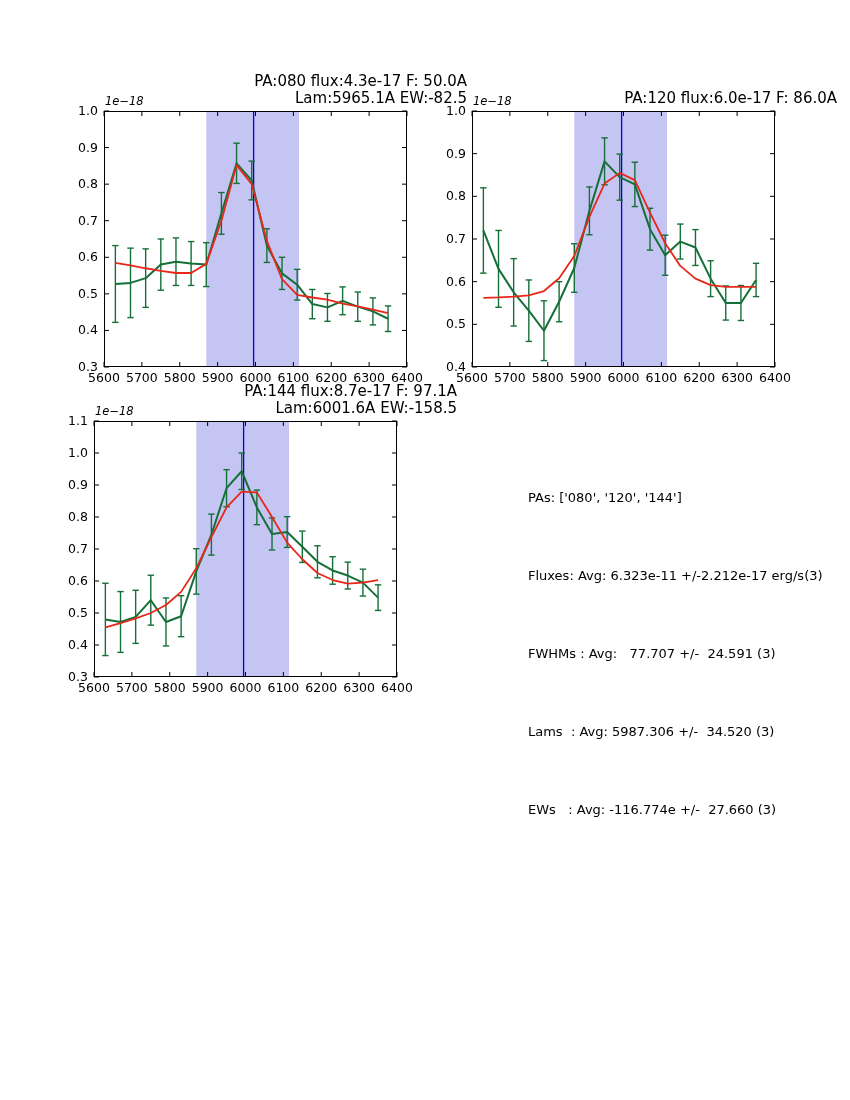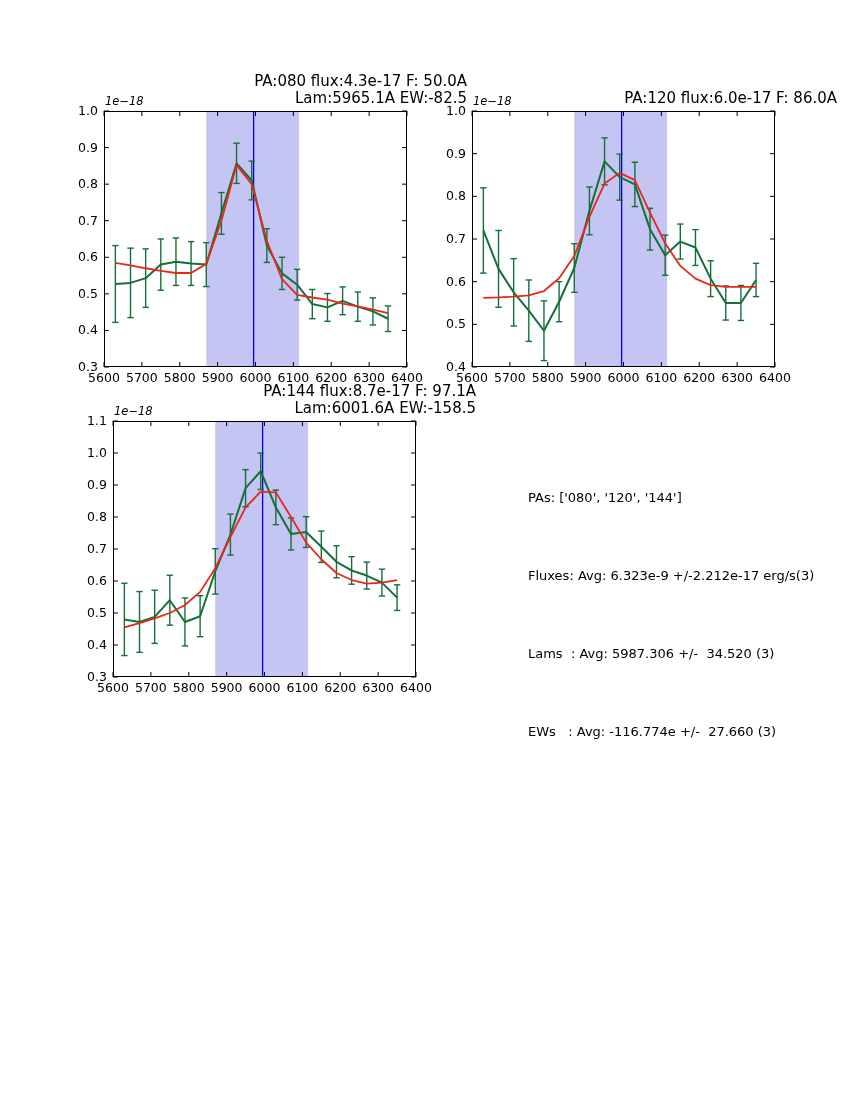--- a/index.html
+++ b/index.html
@@ -278,21 +278,21 @@
           <text x="-6" y="217.33333333333334" text-anchor="end">0.5</text>
           <text x="-6" y="174.66666666666669" text-anchor="end">0.6</text>
           <text x="-6" y="132.00000000000003" text-anchor="end">0.7</text>
           <text x="-6" y="89.33333333333331" text-anchor="end">0.8</text>
           <text x="-6" y="46.66666666666666" text-anchor="end">0.9</text>
           <text x="-6" y="4" text-anchor="end">1.0</text>
         </g>
       </svg>
   </div>
 
-  <div class="panel" style="left:113px;top:421px;width:303px;height:256px">
+  <div class="panel" style="left:94px;top:421px;width:303px;height:256px">
     <div class="ptitle">
       <div>PA:144 flux:8.7e-17 F: 97.1A</div>
       <div>Lam:6001.6A EW:-158.5</div>
     </div>
     <div class="offset-label">1e−18</div>
     <svg width="303" height="256">
         <rect x="102.2625" y="0" width="92.79375" height="256" fill="#c5c5f3"></rect>
         <line x1="149.60625000000002" y1="0" x2="149.60625000000002" y2="256" stroke="#0000d8" stroke-width="1.3"></line>
         <g stroke="#156f38" stroke-width="1.4">
           <line x1="11.362499999999999" y1="234.56" x2="11.362499999999999" y2="162.24"></line>
@@ -412,18 +412,19 @@
           <text x="-6" y="100" text-anchor="end">0.8</text>
           <text x="-6" y="67.99999999999997" text-anchor="end">0.9</text>
           <text x="-6" y="36.00000000000003" text-anchor="end">1.0</text>
           <text x="-6" y="4" text-anchor="end">1.1</text>
         </g>
       </svg>
   </div>
 
   <div class="summary">
     <div>PAs: ['080', '120', '144']</div>
-    <div>Fluxes: Avg: 6.323e-9 +/-2.212e-17 erg/s(3)</div>
+    <div>Fluxes: Avg: 6.323e-11 +/-2.212e-17 erg/s(3)</div>
+    <div>FWHMs : Avg:   77.707 +/-  24.591 (3)</div>
     <div>Lams  : Avg: 5987.306 +/-  34.520 (3)</div>
     <div>EWs   : Avg: -116.774e +/-  27.660 (3)</div>
   </div>
 
 </div>
 
 </body></html>

